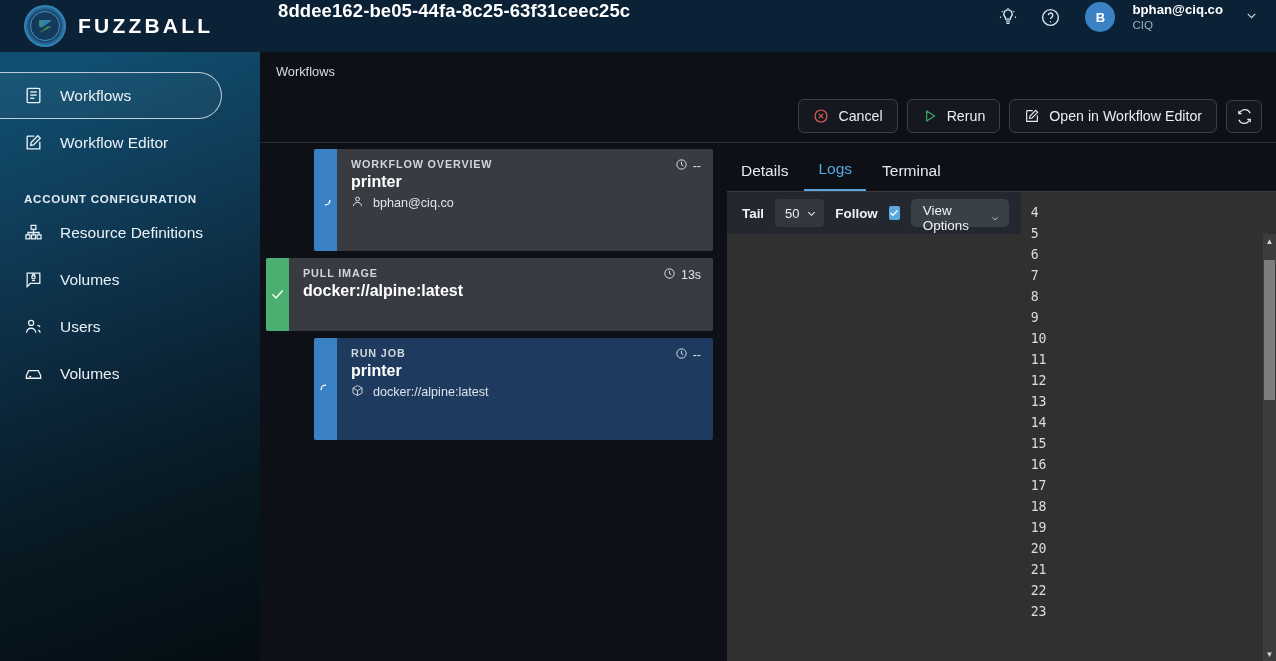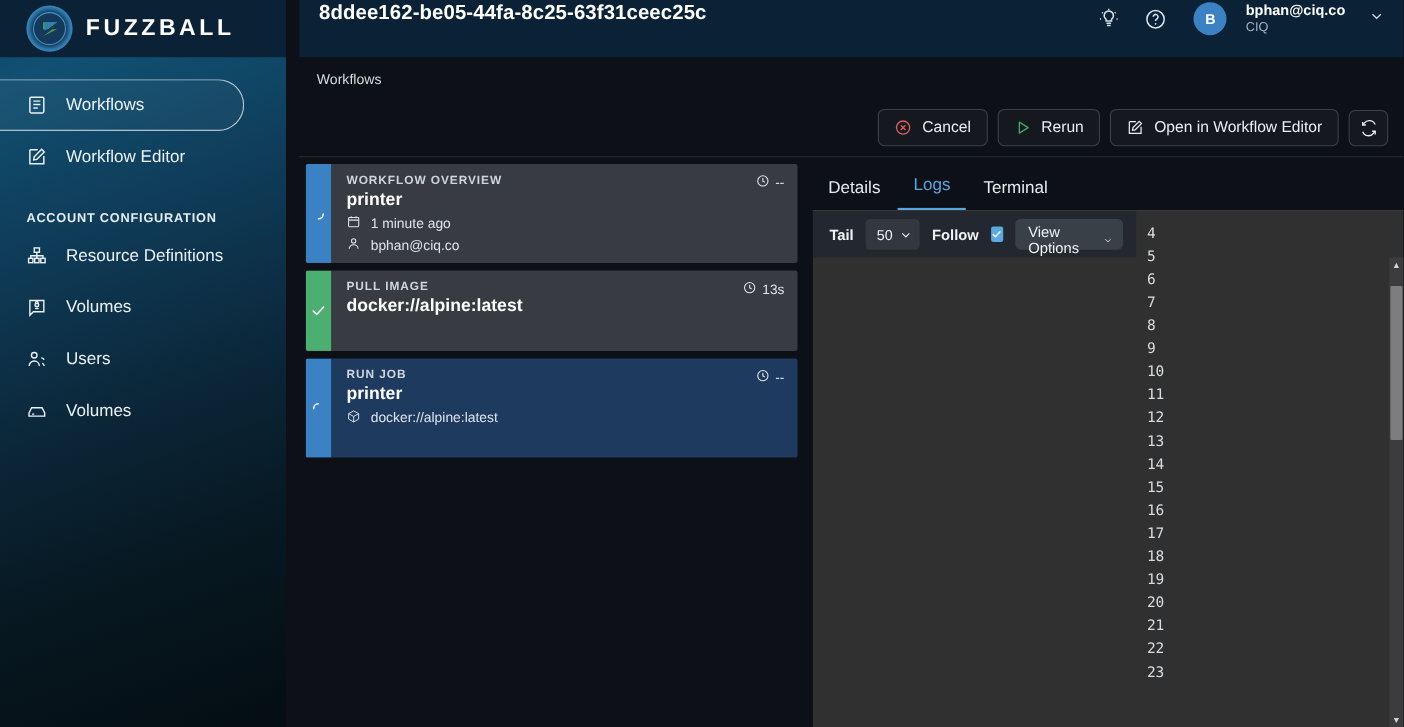--- a/index.html
+++ b/index.html
@@ -3,21 +3,21 @@
 <meta charset="utf-8">
 <style>
   * { box-sizing: border-box; margin: 0; padding: 0; }
   html, body {
     width: 1276px; height: 661px;
     background: #0d1117;
     font-family: "Liberation Sans", sans-serif;
     color: #e6edf3;
     overflow: hidden;
   }
-  .app { display: flex; width: 1276px; height: 661px; gap: 12px; }
+  .app { display: flex; width: 1276px; height: 661px; }
 
   
   .sidebar {
     width: 260px; height: 661px; flex: 0 0 260px;
     background: linear-gradient(160deg, #0e4163 0%, #115072 10%, #0f3d5a 30%, #0b2638 55%, #071821 75%, #040d13 100%);
     position: relative;
     display: flex; flex-direction: column;
   }
   .logo-bar {
     height: 52px; flex: 0 0 52px;
@@ -117,21 +117,21 @@
 
   
   .split { flex: 1; display: flex; min-height: 0; }
 
   
   .cards { width: 453px; flex: 0 0 453px; padding: 6px 0 0 6px; }
   .card {
     display: flex; height: 73px; margin-bottom: 7px;
     background: #383c42; border-radius: 2px; overflow: hidden;
   }
-  .card.tall { height: 90px; }
+  .card.tall { height: 102px; margin-left: 48px; }
   .card.sel { background: #1e3a5f; }
   .card-edge {
     width: 23px; flex: 0 0 23px;
     display: flex; align-items: center; justify-content: center;
     color: #ffffff;
   }
   .edge-blue { background: #3b82c4; }
   .edge-green { background: #4caf72; }
   .card-body { flex: 1; padding: 9px 10px 0 14px; position: relative; min-width: 0; }
   .card-kicker {
@@ -365,29 +365,20 @@
 
         <div class="card tall">
           <div class="card-edge edge-blue">
             <svg width="15" height="15" viewBox="0 0 24 24" fill="none" stroke="#ffffff" stroke-width="2.2" stroke-linecap="round">
                 <path d="M19 12a7 7 0 01-7 7"></path>
               </svg>
           </div>
           <div class="card-body">
             <div class="card-kicker">WORKFLOW OVERVIEW</div>
             <div class="card-title">printer</div>
-            <div class="card-meta">
-              <span>
-                <svg width="13" height="13" viewBox="0 0 24 24" fill="none" stroke="#dde4ea" stroke-width="1.8">
-                    <rect x="3.5" y="5" width="17" height="15.5" rx="1.5"></rect>
-                    <path d="M3.5 9.5h17M8 2.8v3.6M16 2.8v3.6"></path>
-                  </svg>
-              </span>
-              <span>1 minute ago</span>
-            </div>
             <div class="card-meta">
               <span>
                 <svg width="13" height="13" viewBox="0 0 24 24" fill="none" stroke="#dde4ea" stroke-width="1.8">
                     <circle cx="12" cy="7.5" r="3.6"></circle>
                     <path d="M4.6 20.5c0-4 3.3-6.8 7.4-6.8s7.4 2.8 7.4 6.8"></path>
                   </svg>
               </span>
               <span>bphan@ciq.co</span>
             </div>
             <div class="card-time">

